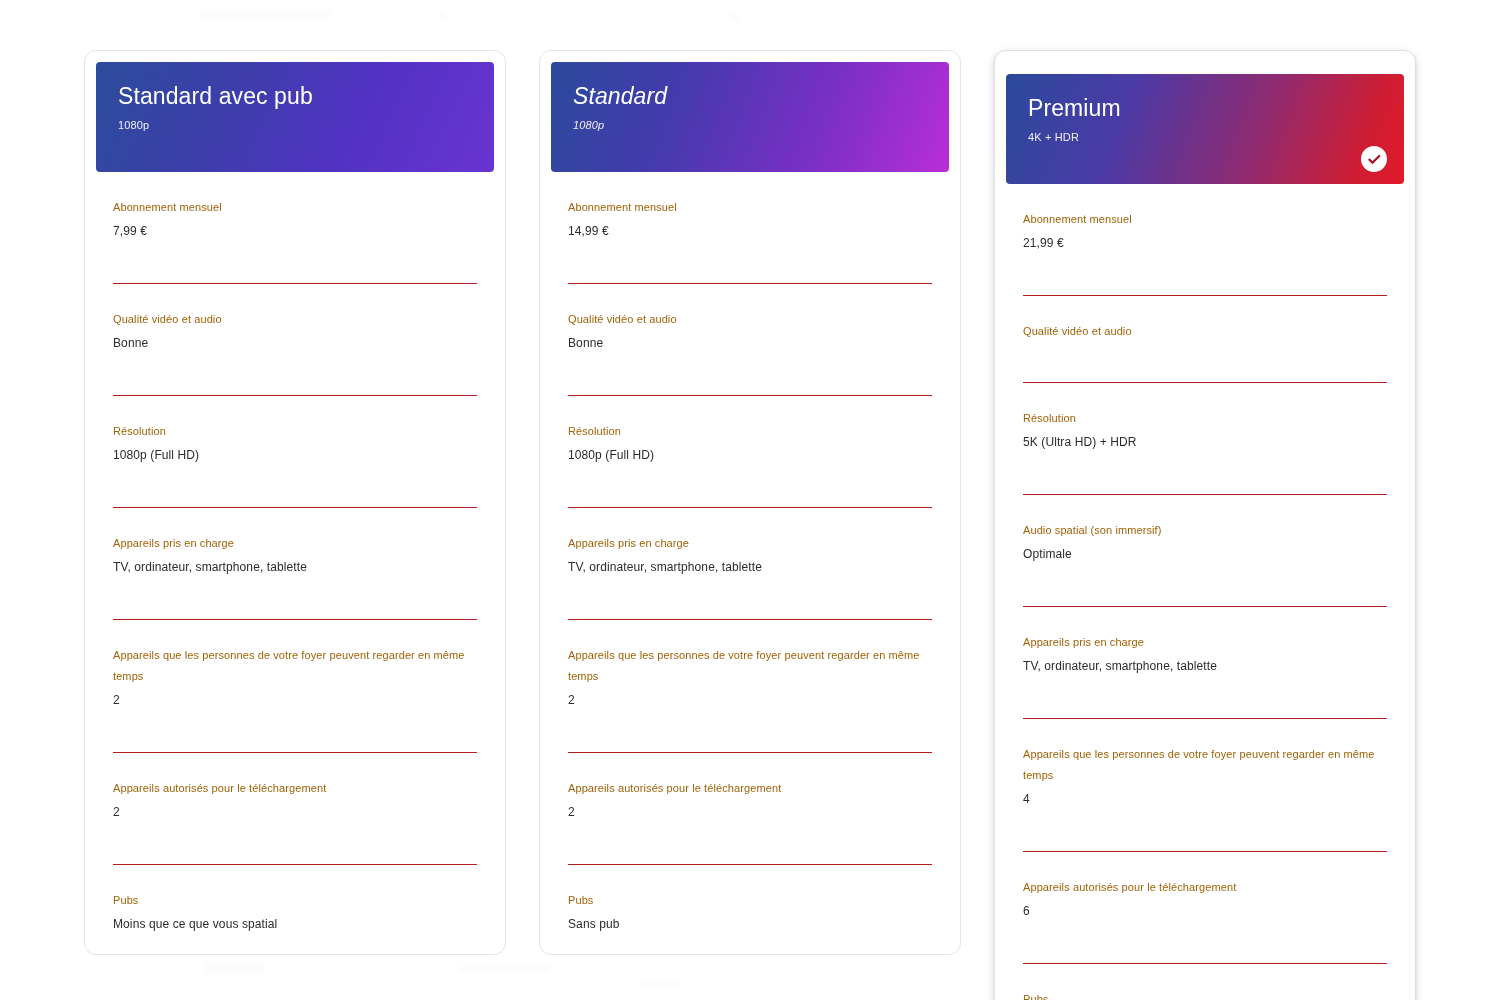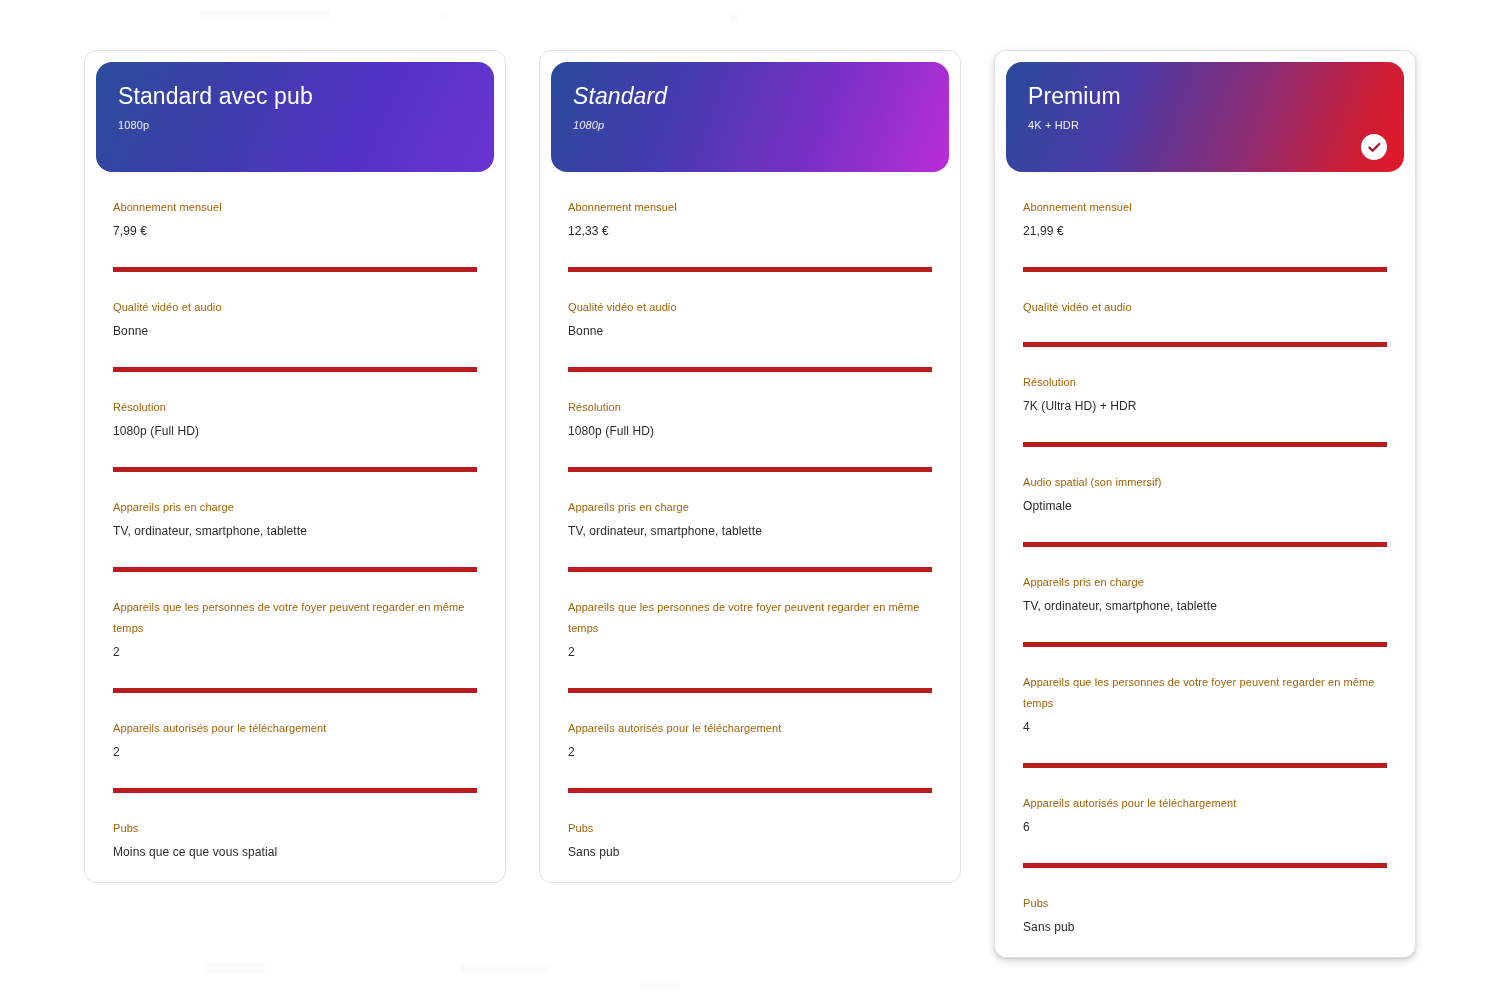--- a/index.html
+++ b/index.html
@@ -38,34 +38,35 @@
   }
 
   .plan-card.is-selected {
     border-color: #e0e0e0;
     box-shadow: 0 3px 9px rgba(0,0,0,0.16), 0 1px 2px rgba(0,0,0,0.10);
   }
 
   .card-header {
     position: relative;
     height: 110px;
-    border-radius: 16px;
+    border-radius: 4px;
     padding: 20px 22px 16px 22px;
     overflow: hidden;
   }
 
   .card-header.grad-1 {
     background: linear-gradient(115deg, #2c4c9c 0%, #3b3fa8 30%, #5232c4 65%, #6a34d2 100%);
   }
   .card-header.grad-2 {
     background: linear-gradient(110deg, #2b4a9b 0%, #453aae 32%, #7b2fc6 68%, #b92ed6 100%);
     font-style: italic;
   }
   .card-header.grad-3 {
     background: linear-gradient(110deg, #2b4a9b 0%, #4b3aa6 30%, #8e2b72 62%, #cf1d33 88%, #e3192a 100%);
+    margin-top: 12px;
   }
 
   .card-title {
     color: #ffffff;
     font-size: 23px;
     font-weight: 400;
     line-height: 28px;
     letter-spacing: 0.1px;
   }
 
@@ -88,21 +89,21 @@
     background: #ffffff;
     display: flex;
     align-items: center;
     justify-content: center;
   }
   .selected-badge svg { display: block; }
 
   .card-body { padding: 0 17px; }
 
   .spec-row { padding: 25px 0 0 0; }
-  .spec-row + .spec-row { border-top: 5px solid #b91c1c; }
+  .spec-row + .spec-row { border-top: 1px solid #b91c1c; margin-top: 16px; }
 
   .spec-label {
     color: #a16207;
     font-size: 11px;
     line-height: 21px;
     letter-spacing: 0.1px;
     max-width: 372px;
   }
 
   .spec-value {
@@ -181,21 +182,21 @@
     </div>
 
     <div class="plan-card">
       <div class="card-header grad-2">
         <div class="card-title">Standard</div>
         <div class="card-subtitle">1080p</div>
       </div>
       <div class="card-body">
         <div class="spec-row">
           <div class="spec-label">Abonnement mensuel</div>
-          <div class="spec-value">12,33 €</div>
+          <div class="spec-value">14,99 €</div>
           <div class="spec-spacer"></div>
         </div>
         <div class="spec-row">
           <div class="spec-label">Qualité vidéo et audio</div>
           <div class="spec-value">Bonne</div>
           <div class="spec-spacer"></div>
         </div>
         <div class="spec-row">
           <div class="spec-label">Résolution</div>
           <div class="spec-value">1080p (Full HD)</div>
@@ -239,21 +240,21 @@
           <div class="spec-label">Abonnement mensuel</div>
           <div class="spec-value">21,99 €</div>
           <div class="spec-spacer"></div>
         </div>
         <div class="spec-row">
           <div class="spec-label">Qualité vidéo et audio</div>
           <div class="spec-spacer"></div>
         </div>
         <div class="spec-row">
           <div class="spec-label">Résolution</div>
-          <div class="spec-value">7K (Ultra HD) + HDR</div>
+          <div class="spec-value">5K (Ultra HD) + HDR</div>
           <div class="spec-spacer"></div>
         </div>
         <div class="spec-row">
           <div class="spec-label">Audio spatial (son immersif)</div>
           <div class="spec-value">Optimale</div>
           <div class="spec-spacer"></div>
         </div>
         <div class="spec-row">
           <div class="spec-label">Appareils pris en charge</div>
           <div class="spec-value">TV, ordinateur, smartphone, tablette</div>

